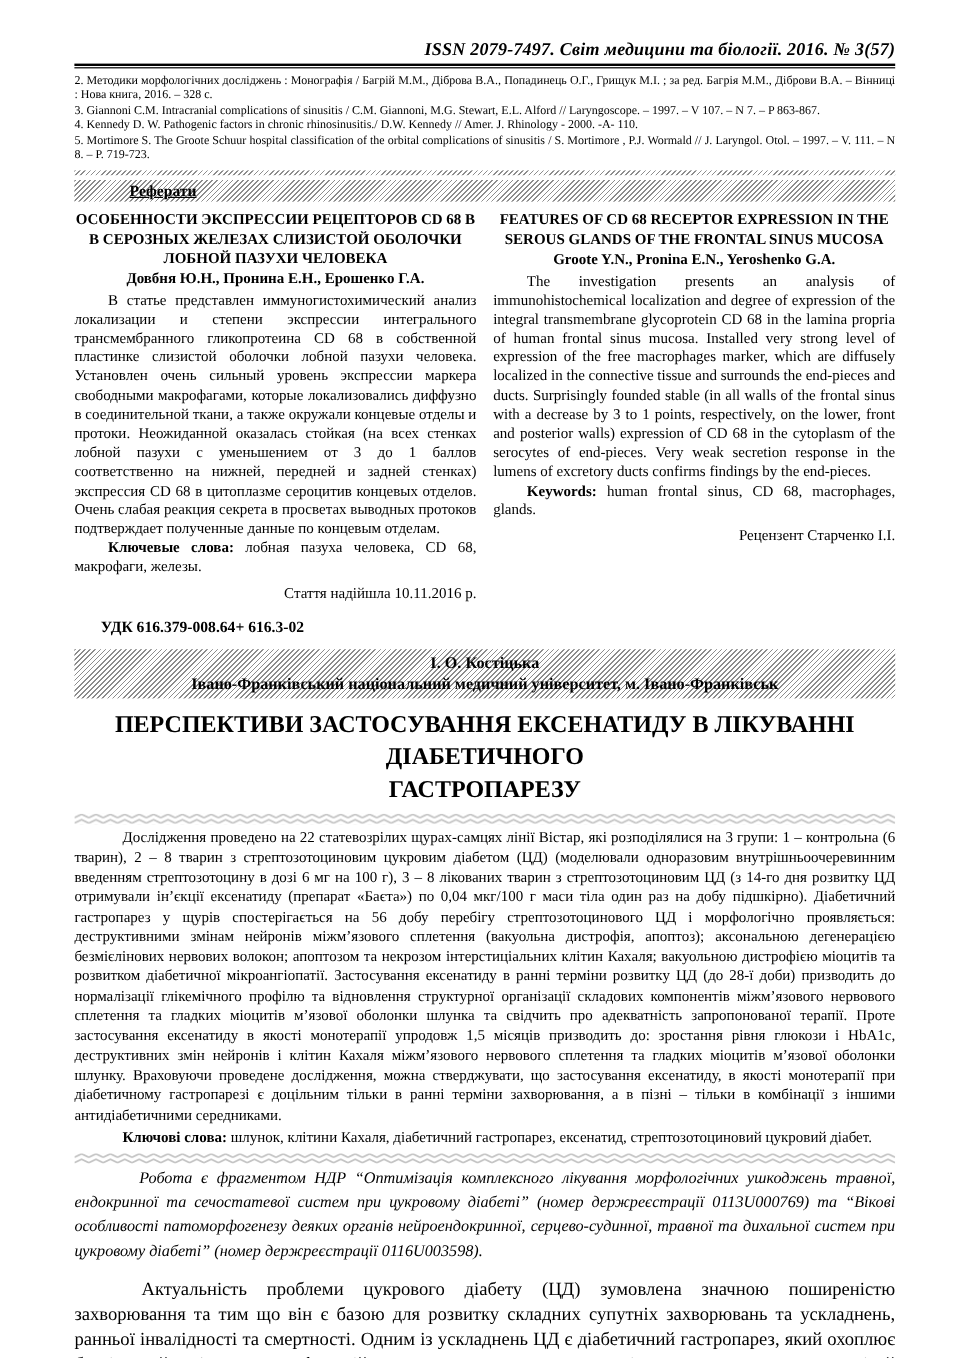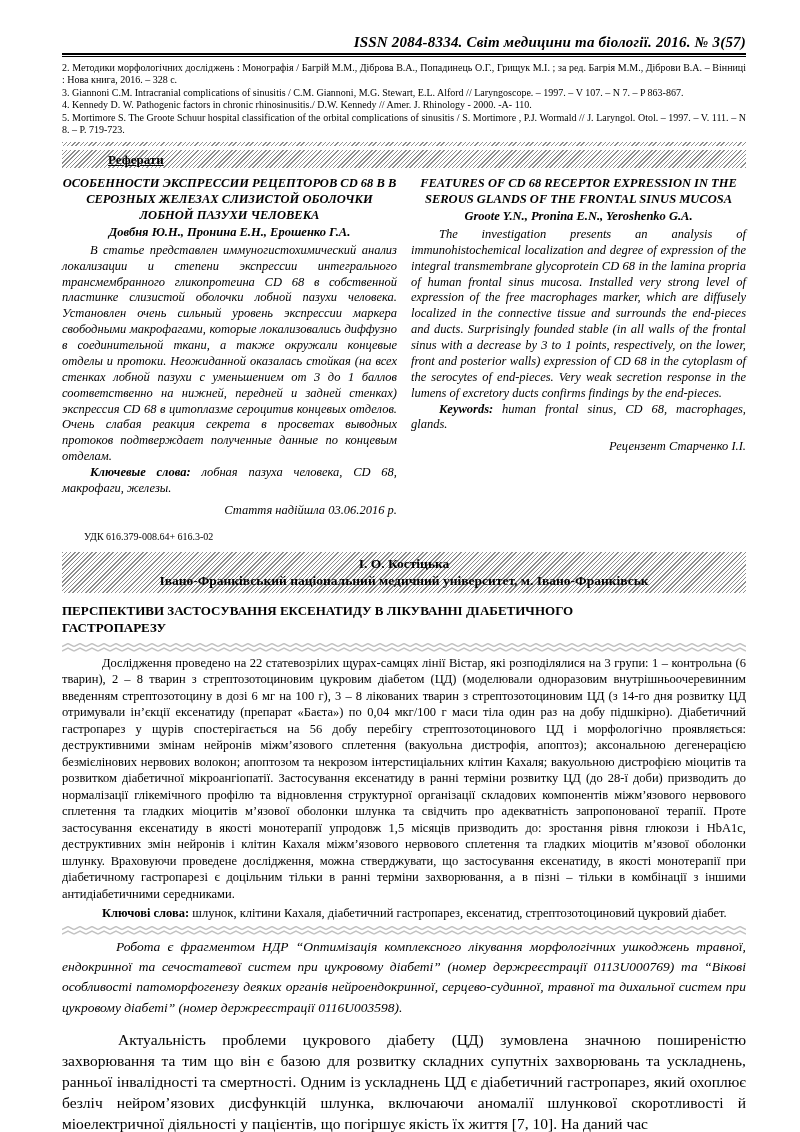--- a/index.html
+++ b/index.html
@@ -9,43 +9,43 @@
     font-family:"Liberation Serif","DejaVu Serif",serif; overflow:hidden;
   }
   .issn { text-align:right; font-weight:bold; font-style:italic; font-size:15px; letter-spacing:.2px; }
   .hdr-rule { height:4px; border-top:2px solid #000; border-bottom:1px solid #000; box-sizing:border-box; margin-top:2px; }
   .refs { margin-top:5px; font-size:10px; line-height:1.24; text-align:justify; }
   .ref { margin:0; }
   .hatchbg { background-image:repeating-linear-gradient(135deg,#8c8c8c 0px,#8c8c8c 1px,#ffffff 1px,#ffffff 3px); }
   .thin-hatch { height:4px; margin:6px 0 4px; }
   .banner { height:18px; line-height:18px; }
   .banner-label { font-weight:bold; font-size:13px; padding-left:46px;text-decoration:underline; }
-  .cols { display:flex; gap:14px; margin-top:8px;font-style:italic; }
+  .cols { display:flex; gap:14px; margin-top:8px; }
   .col { flex:1 1 0; font-size:12.5px; line-height:1.27; min-width:0; }
   .col-title { font-weight:bold; text-align:center; }
   .col-authors { font-weight:bold; text-align:center; margin:1px 0 2px; }
   .col-body { margin:0; text-align:justify; text-indent:28px; }
   .col-kw { margin:0; text-align:justify; text-indent:28px; }
   .col-note { text-align:right; margin-top:6px; }
-  .udc { font-weight:normal; font-size:10px; margin:12px 0 10px; padding-left:22px; }
+  .udc { font-weight:bold; font-size:13px; margin:12px 0 10px; padding-left:22px; }
   .banner2 { padding:3px 0 4px; text-align:center; font-weight:bold; font-size:13.5px; line-height:17px; height:auto; }
-  .art-title { font-size:13px; font-weight:bold; margin:9px 0 6px; line-height:1.35; }
+  .art-title { font-size:20px; font-weight:bold; text-align:center; margin:9px 0 6px; line-height:1.35; }
   .zigzag { display:block; margin:2px 0; }
   .abstract { font-size:12.5px; line-height:1.32; text-align:justify; text-indent:40px; margin:3px 0 0; }
   .ndr { font-size:13.5px; font-style:italic; font-weight:500; line-height:1.5; text-align:justify; text-indent:54px; margin:1px 0 0; }
   .intro { font-size:15.5px; line-height:1.36; text-align:justify; text-indent:56px; margin:11px 0 0; }
   b { font-weight:bold; }
 </style>
 </head>
 <body>
 
 <div class="page">
 
   <div>
-    <div class="issn">ISSN 2084-8334. Світ медицини та біології. 2016. № 3(57)</div>
+    <div class="issn">ISSN 2079-7497. Світ медицини та біології. 2016. № 3(57)</div>
     <div class="hdr-rule"></div>
   </div>
 
   <div class="refs">
     <p class="ref"> 2. Методики морфологічних досліджень : Монографія / Багрій М.М., Діброва В.А., Попадинець О.Г., Грищук М.І. ; за ред. Багрія М.М., Діброви В.А. – Вінниці : Нова книга, 2016. – 328 с.</p>
     <p class="ref">3. Giannoni C.M. Intracranial complications of sinusitis / C.M. Giannoni, M.G. Stewart, E.L. Alford // Laryngoscope. – 1997. – V 107. – N 7. – P 863-867.</p>
     <p class="ref">4. Kennedy D. W. Pathogenic factors in chronic rhinosinusitis./ D.W. Kennedy // Amer. J. Rhinology - 2000. -A- 110.</p>
     <p class="ref">5. Mortimore S. The Groote Schuur hospital classification of the orbital complications of sinusitis / S. Mortimore , P.J. Wormald // J. Laryngol. Otol. – 1997. – V. 111. – N 8. – P. 719-723.</p>
   </div>
 
@@ -54,21 +54,21 @@
   <div class="banner hatchbg">
     <span class="banner-label">Реферати</span>
   </div>
 
   <div class="cols">
     <div class="col">
       <div class="col-title">ОСОБЕННОСТИ ЭКСПРЕССИИ РЕЦЕПТОРОВ CD 68 В В СЕРОЗНЫХ ЖЕЛЕЗАХ СЛИЗИСТОЙ ОБОЛОЧКИ ЛОБНОЙ ПАЗУХИ ЧЕЛОВЕКА</div>
       <div class="col-authors">Довбня Ю.Н., Пронина Е.Н., Ерошенко Г.А.</div>
       <p class="col-body">В статье представлен иммуногистохимический анализ локализации и степени экспрессии интегрального трансмембранного гликопротеина CD 68 в собственной пластинке слизистой оболочки лобной пазухи человека. Установлен очень сильный уровень экспрессии маркера свободными макрофагами, которые локализовались диффузно в соединительной ткани, а также окружали концевые отделы и протоки. Неожиданной оказалась стойкая (на всех стенках лобной пазухи с уменьшением от 3 до 1 баллов соответственно на нижней, передней и задней стенках) экспрессия CD 68  в цитоплазме сероцитив концевых отделов. Очень слабая реакция секрета в просветах выводных протоков подтверждает полученные данные по концевым отделам.</p>
       <p class="col-kw"><b>Ключевые слова:</b><span> лобная пазуха человека, CD 68, макрофаги, железы.</span></p>
-      <div class="col-note">Стаття надійшла 03.06.2016 р.</div>
+      <div class="col-note">Стаття надійшла 10.11.2016 р.</div>
     </div>
     <div class="col">
       <div class="col-title">FEATURES OF CD 68 RECEPTOR EXPRESSION IN THE SEROUS GLANDS OF THE FRONTAL SINUS MUCOSA</div>
       <div class="col-authors">Groote Y.N., Pronina E.N., Yeroshenko G.A.</div>
       <p class="col-body">The investigation presents an analysis of immunohistochemical localization and degree of expression of the integral transmembrane glycoprotein CD 68 in the lamina propria of human frontal sinus mucosa. Installed very strong level of expression of the free macrophages marker, which are diffusely localized in the connective tissue and surrounds the end-pieces and ducts. Surprisingly founded stable (in all walls of the frontal sinus with a decrease by 3 to 1 points, respectively, on the lower, front and posterior walls) expression of CD 68 in the cytoplasm of the  serocytes of end-pieces. Very weak secretion response in the lumens of excretory ducts confirms findings by the end-pieces.</p>
       <p class="col-kw"><b>Keywords:</b><span> human frontal sinus, CD 68, macrophages, glands.</span></p>
       <div class="col-note">Рецензент Старченко І.І.</div>
     </div>
   </div>
 

